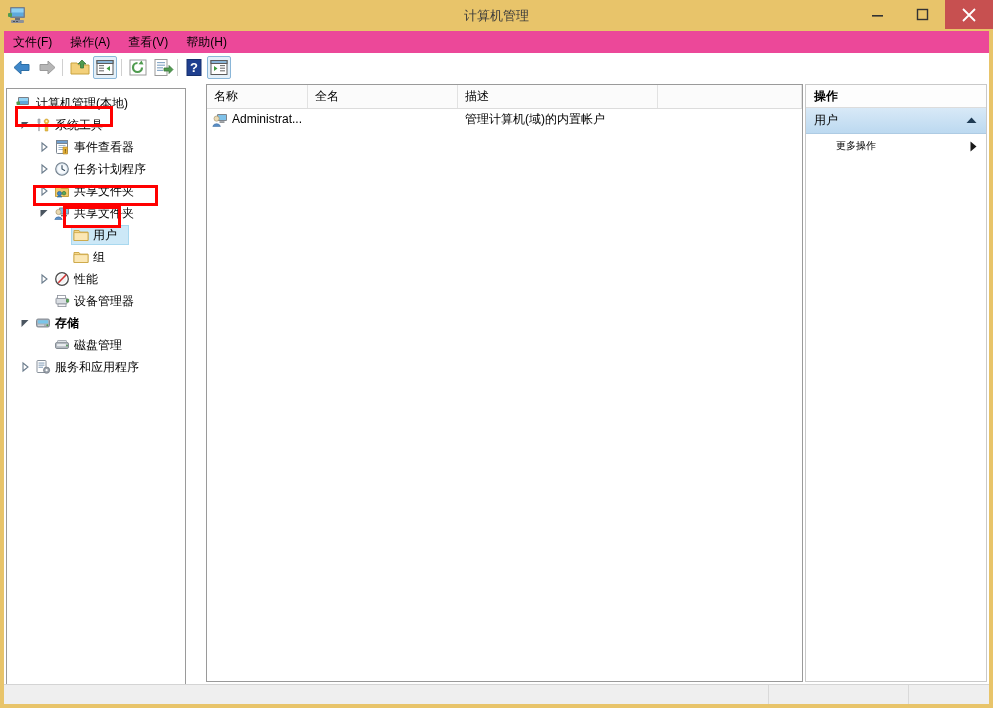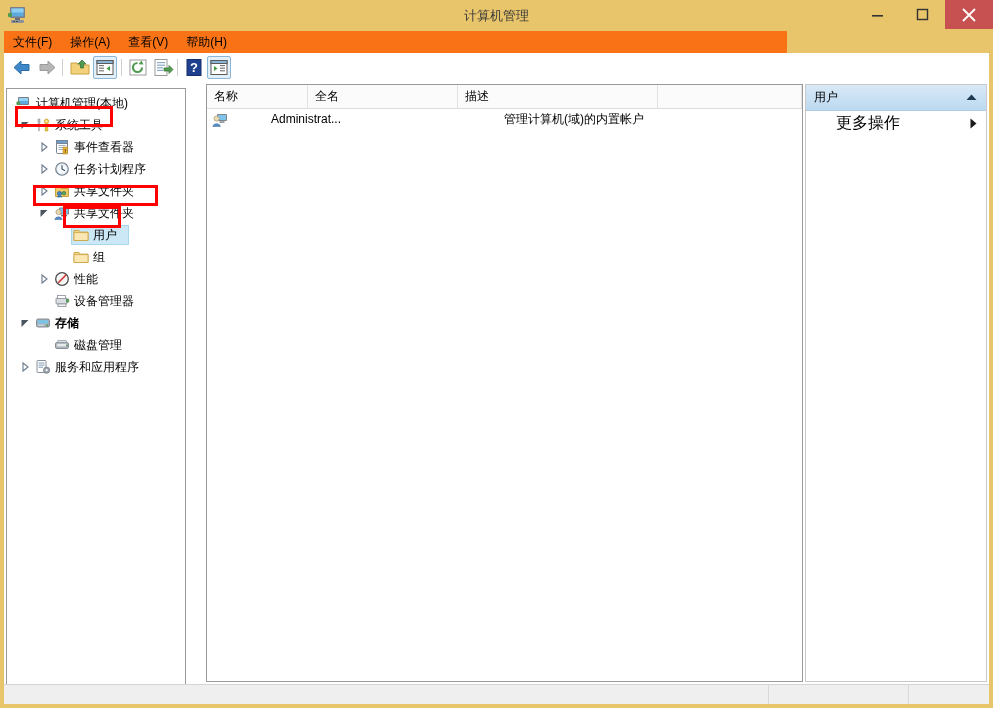--- a/index.html
+++ b/index.html
@@ -41,22 +41,22 @@
     cursor: default;
   }
   .win-btn svg { display: block; margin: 0 auto; }
   .btn-min { right: 93px; }
   .btn-max { right: 48px; }
   .btn-close { right: 0; width: 48px; background: #c75050; }
 
   
   .menubar {
     position: absolute; left: 4px; top: 31px;
-    width: 783px; height: 22px;
-    background: #f97316;
+    width: 985px; height: 22px;
+    background: #ec4899;
     border-bottom: 0;
   }
   .menu-item {
     float: left;
     height: 22px; line-height: 22px;
     padding: 0 9px;
     font-size: 12px;
     color: #000;
     cursor: default;
   }
@@ -148,21 +148,20 @@
     position: relative;
     height: 21px; line-height: 21px;
     font-size: 12px;
     cursor: default;
   }
   .lv-cell {
     position: absolute; top: 0;
     height: 21px; line-height: 21px;
     white-space: nowrap;
     overflow: hidden;
-    margin-left: 39px;
   }
   .lv-icon { position: absolute; left: 5px; top: 3px; width: 16px; height: 16px; }
 
   
   .act-title {
     height: 22px; line-height: 22px;
     padding-left: 8px;
     font-size: 12px; font-weight: bold;
     color: #000;
     background: #fdfdfd;
@@ -176,21 +175,21 @@
     font-size: 12px;
     color: #000;
     background: linear-gradient(to bottom,#d8e9f7 0%,#bcd9f0 100%);
     border-bottom: 1px solid #aecbe3;
     cursor: default;
   }
   .act-item {
     position: relative;
     height: 24px; line-height: 24px;
     padding-left: 30px;
-    font-size: 16px; color: #000;
+    font-size: 10px; color: #000;
     cursor: default;
   }
   .caret { position: absolute; right: 9px; top: 0; height: 100%; display: flex; align-items: center; }
 
   
   .statusbar {
     position: absolute; left: 4px; top: 684px;
     width: 985px; height: 20px;
     background: #efefef;
     border-top: 1px solid #d4d4d4;
@@ -499,20 +498,21 @@
                 <path d="M0.8 14.4 a3.9 3.5 0 0 1 7.6 0 Z" fill="#5b8fc9" stroke="#3c6b9c" stroke-width="0.6"></path>
               </svg></div>
             <div class="lv-cell" style="left:25px;  width:76px;">Administrat...</div>
             <div class="lv-cell" style="left:108px; width:141px;"></div>
             <div class="lv-cell" style="left:258px; width:320px;">管理计算机(域)的内置帐户</div>
           </div>
         </div>
     </div>
 
     <div class="pane pane-act">
+      <div class="act-title">操作</div>
       <div class="act-group-hdr">
         <span>用户</span>
         <span class="caret">
           <svg width="11" height="7" viewBox="0 0 11 7">
               <path d="M5.5 0.5 L10.5 6 L0.5 6 Z" fill="#1f3b54"></path>
             </svg>
         </span>
       </div>
       <div class="act-item">
         <span>更多操作</span>

